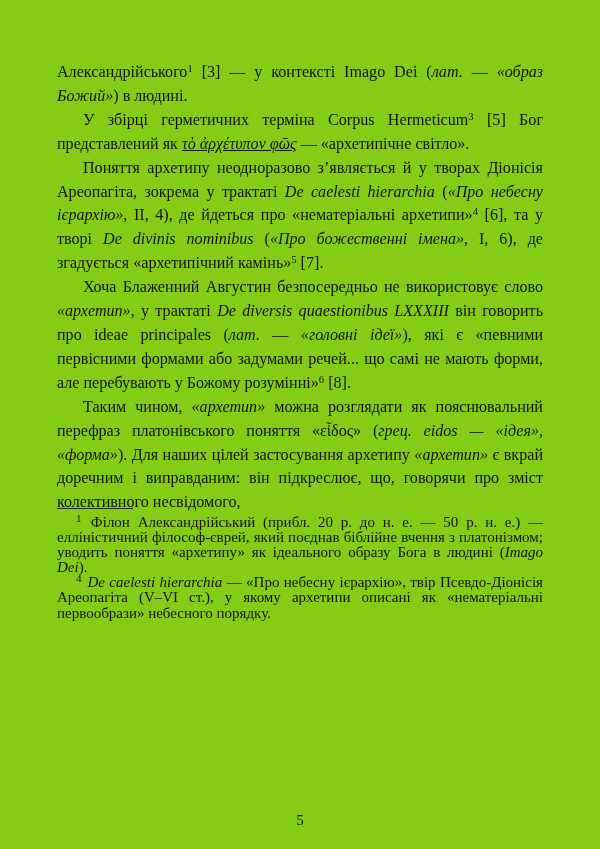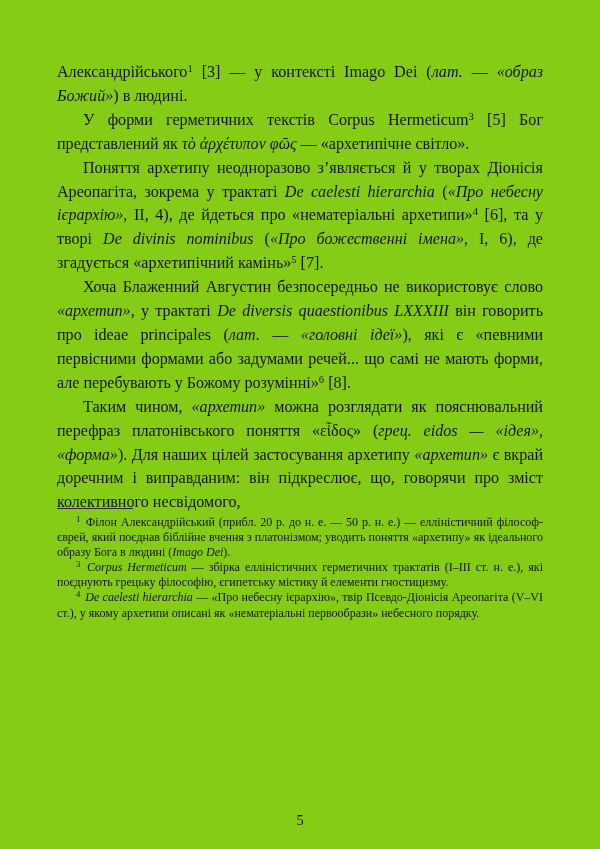--- a/index.html
+++ b/index.html
@@ -44,20 +44,21 @@
   }
   p.para.noindent { text-indent: 0; }
 
   i, em, .it {
     font-style: italic;
   }
 
   .greek {
     font-family: "Liberation Serif", "DejaVu Serif", serif;
     font-style: italic;
+    text-decoration: underline;
   }
 
   sup.fnref {
     font-size: 0.66em;
     vertical-align: 0.48em;
     line-height: 0;
     font-style: normal;
   }
 
   
@@ -70,21 +71,21 @@
 
   .fn-rule {
     width: 76px;
     height: 0;
     border-top: 1.3px solid #2b2b2b;
     margin: 0 0 6px 0;
   }
 
   p.footnote {
     margin: 0;
-    font-size: 12px;
+    font-size: 15px;
     line-height: 15.1px;
     text-align: justify;
     text-justify: inter-word;
     text-indent: 19px;
     hyphens: none;
   }
 
   p.footnote sup.fnnum {
     font-size: 0.74em;
     vertical-align: 0.45em;
@@ -104,30 +105,29 @@
     line-height: 16px;
   }
 </style>
 </head>
 <body>
 
 <div class="page">
 
   <div class="textblock">
       <p class="para noindent"><span>Александрійського</span><sup class="fnref">1</sup><span> [3] — у контексті Imago Dei (</span><i>лат.</i><span> — </span><i>«образ Божий»</i><span>) в людині.</span></p>
-      <p class="para"><span>У форми герметичних текстів Corpus Hermeticum</span><sup class="fnref">3</sup><span> [5] Бог представлений як </span><span class="greek">τὸ ἀρχέτυπον φῶς</span><span> — «архетипічне світло».</span></p>
+      <p class="para"><span>У збірці герметичних терміна Corpus Hermeticum</span><sup class="fnref">3</sup><span> [5] Бог представлений як </span><span class="greek">τὸ ἀρχέτυπον φῶς</span><span> — «архетипічне світло».</span></p>
       <p class="para"><span>Поняття архетипу неодноразово з’являється й у творах Діонісія Ареопагіта, зокрема у трактаті </span><i>De caelesti hierarchia</i><span> (</span><i>«Про небесну ієрархію»</i><span>, II, 4), де йдеться про «нематеріальні архетипи»</span><sup class="fnref">4</sup><span> [6], та у творі </span><i>De divinis nominibus</i><span> (</span><i>«Про божественні імена»</i><span>, I, 6), де згадується «архетипічний камінь»</span><sup class="fnref">5</sup><span> [7].</span></p>
       <p class="para"><span>Хоча Блаженний Августин безпосередньо не використовує слово </span><i>«архетип»</i><span>, у трактаті </span><i>De diversis quaestionibus LXXXIII</i><span> він говорить про ideae principales (</span><i>лат.</i><span> — </span><i>«головні ідеї»</i><span>), які є «певними первісними формами або задумами речей... що самі не мають форми, але перебувають у Божому розумінні»</span><sup class="fnref">6</sup><span> [8].</span></p>
       <p class="para"><span>Таким чином, </span><i>«архетип»</i><span> можна розглядати як пояснювальний перефраз платонівського поняття «</span><span>εἶδος</span><span>» (</span><i>грец. eidos — «ідея», «форма»</i><span>). Для наших цілей застосування архетипу </span><i>«архетип»</i><span> є вкрай доречним і виправданим: він підкреслює, що, говорячи про зміст колективного несвідомого,</span></p>
     </div>
 
   <div class="footnotes">
     <div class="fn-rule"></div>
     <div>
         <p class="footnote"><sup class="fnnum">1</sup> <span>Філон Александрійський (прибл. 20 р. до н. е. — 50 р. н. е.) — елліністичний філософ-єврей, який поєднав біблійне вчення з платонізмом; уводить поняття «архетипу» як ідеального образу Бога в людині (</span><i>Imago Dei</i><span>).</span></p>
-        <p class="footnote"><sup class="fnnum">3</sup> <i>Corpus Hermeticum</i><span> — збірка елліністичних герметичних трактатів (I–III ст. н. е.), які поєднують грецьку філософію, єгипетську містику й елементи гностицизму.</span></p>
         <p class="footnote"><sup class="fnnum">4</sup> <i>De caelesti hierarchia</i><span> — «Про небесну ієрархію», твір Псевдо-Діонісія Ареопагіта (V–VI ст.), у якому архетипи описані як «нематеріальні первообрази» небесного порядку.</span></p>
       </div>
   </div>
 
   <div class="folio">5</div>
 
 </div>
 
 </body></html>

